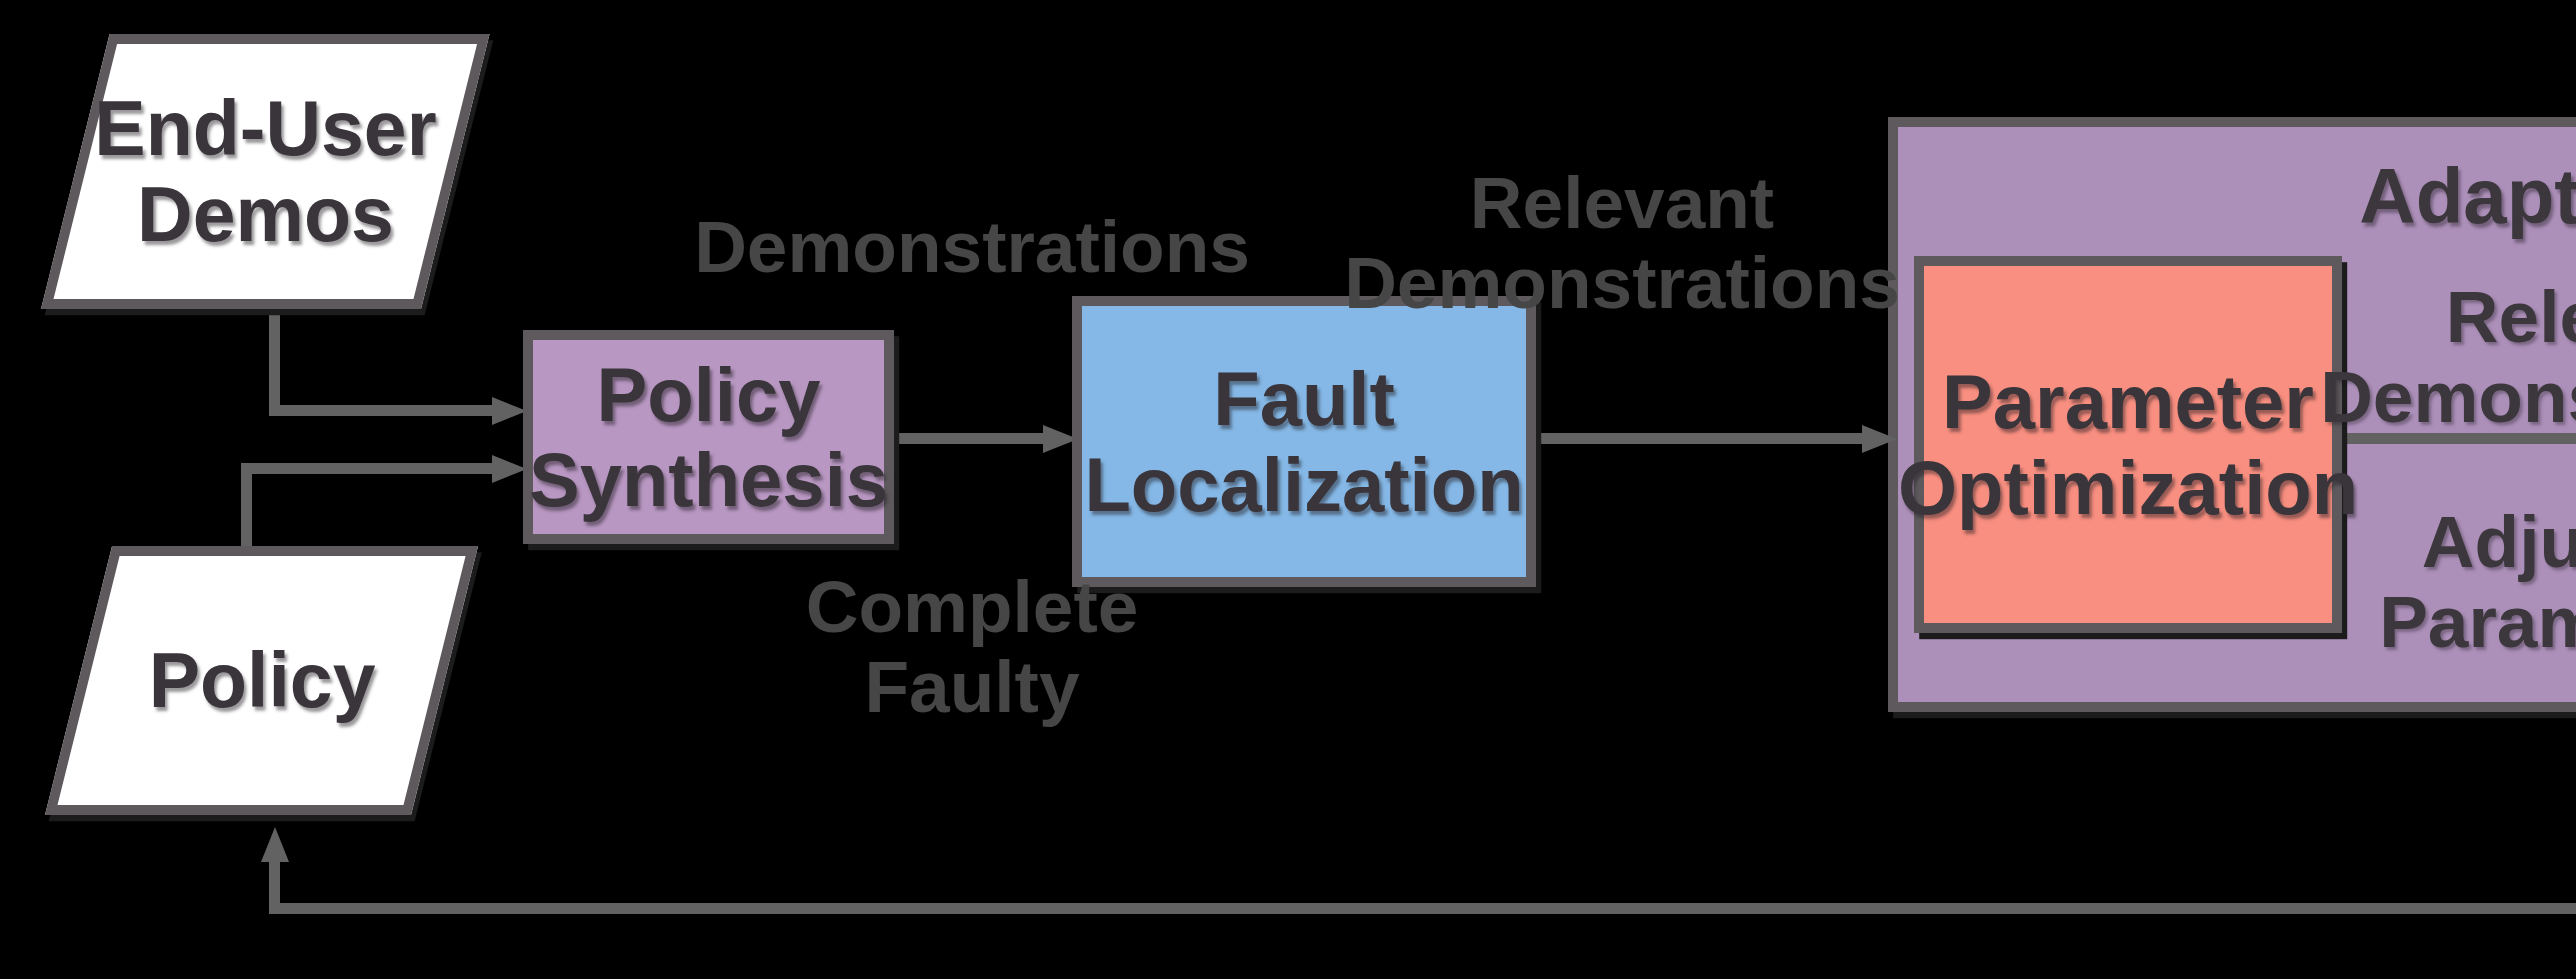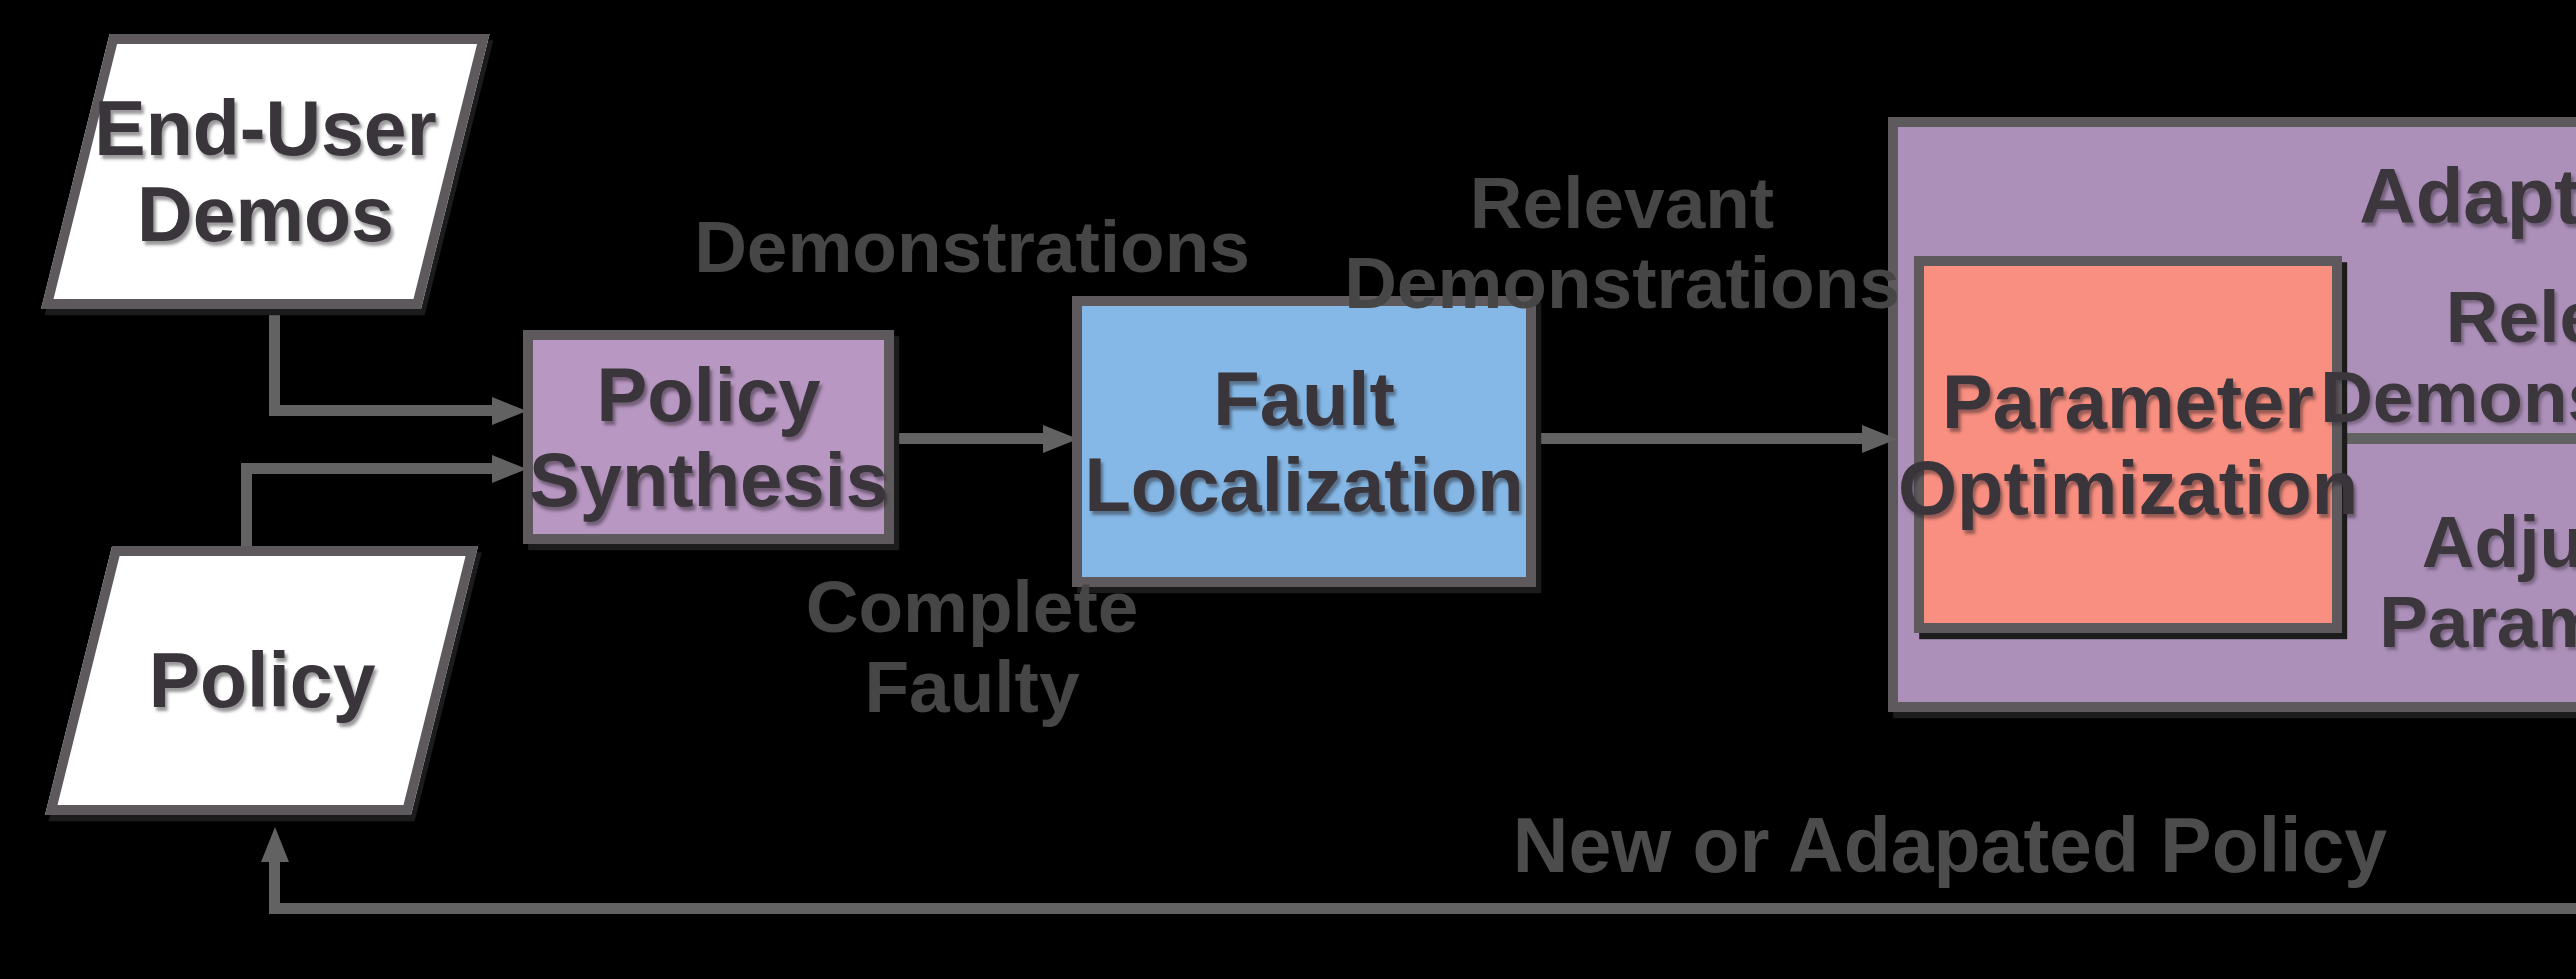--- a/index.html
+++ b/index.html
@@ -109,16 +109,15 @@
   <div class="elabel" style="left:1622px; top:243px;">Relevant
 Demonstrations</div>
 
 
   <div class="elabel inner" style="left:2598px; top:357px;">Relevant
 Demonstrations</div>
 
   <div class="elabel inner" style="left:2578px; top:582px;">Adjusted
 Parameters</div>
 
-  <div class="elabel feedback" style="left:1950px; top:845px;">New or Adapated Policy</div>
 
 </div>
 
 
 </body></html>

